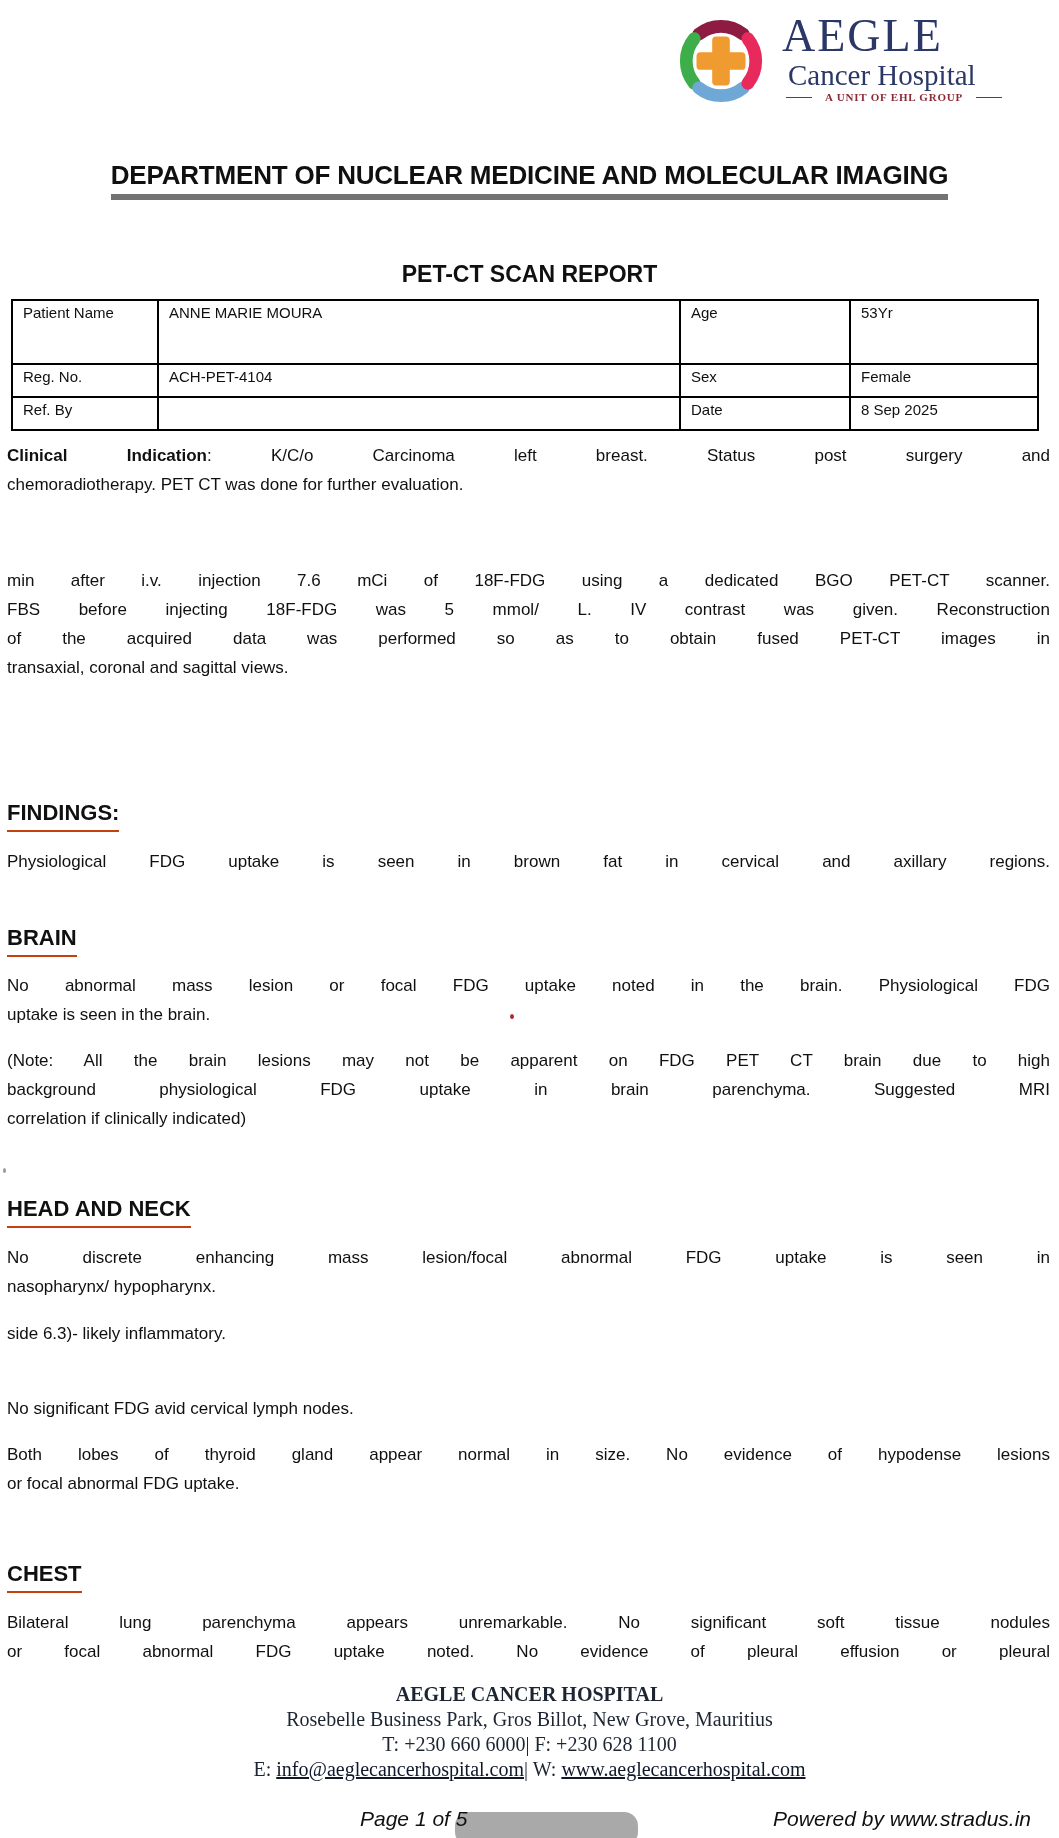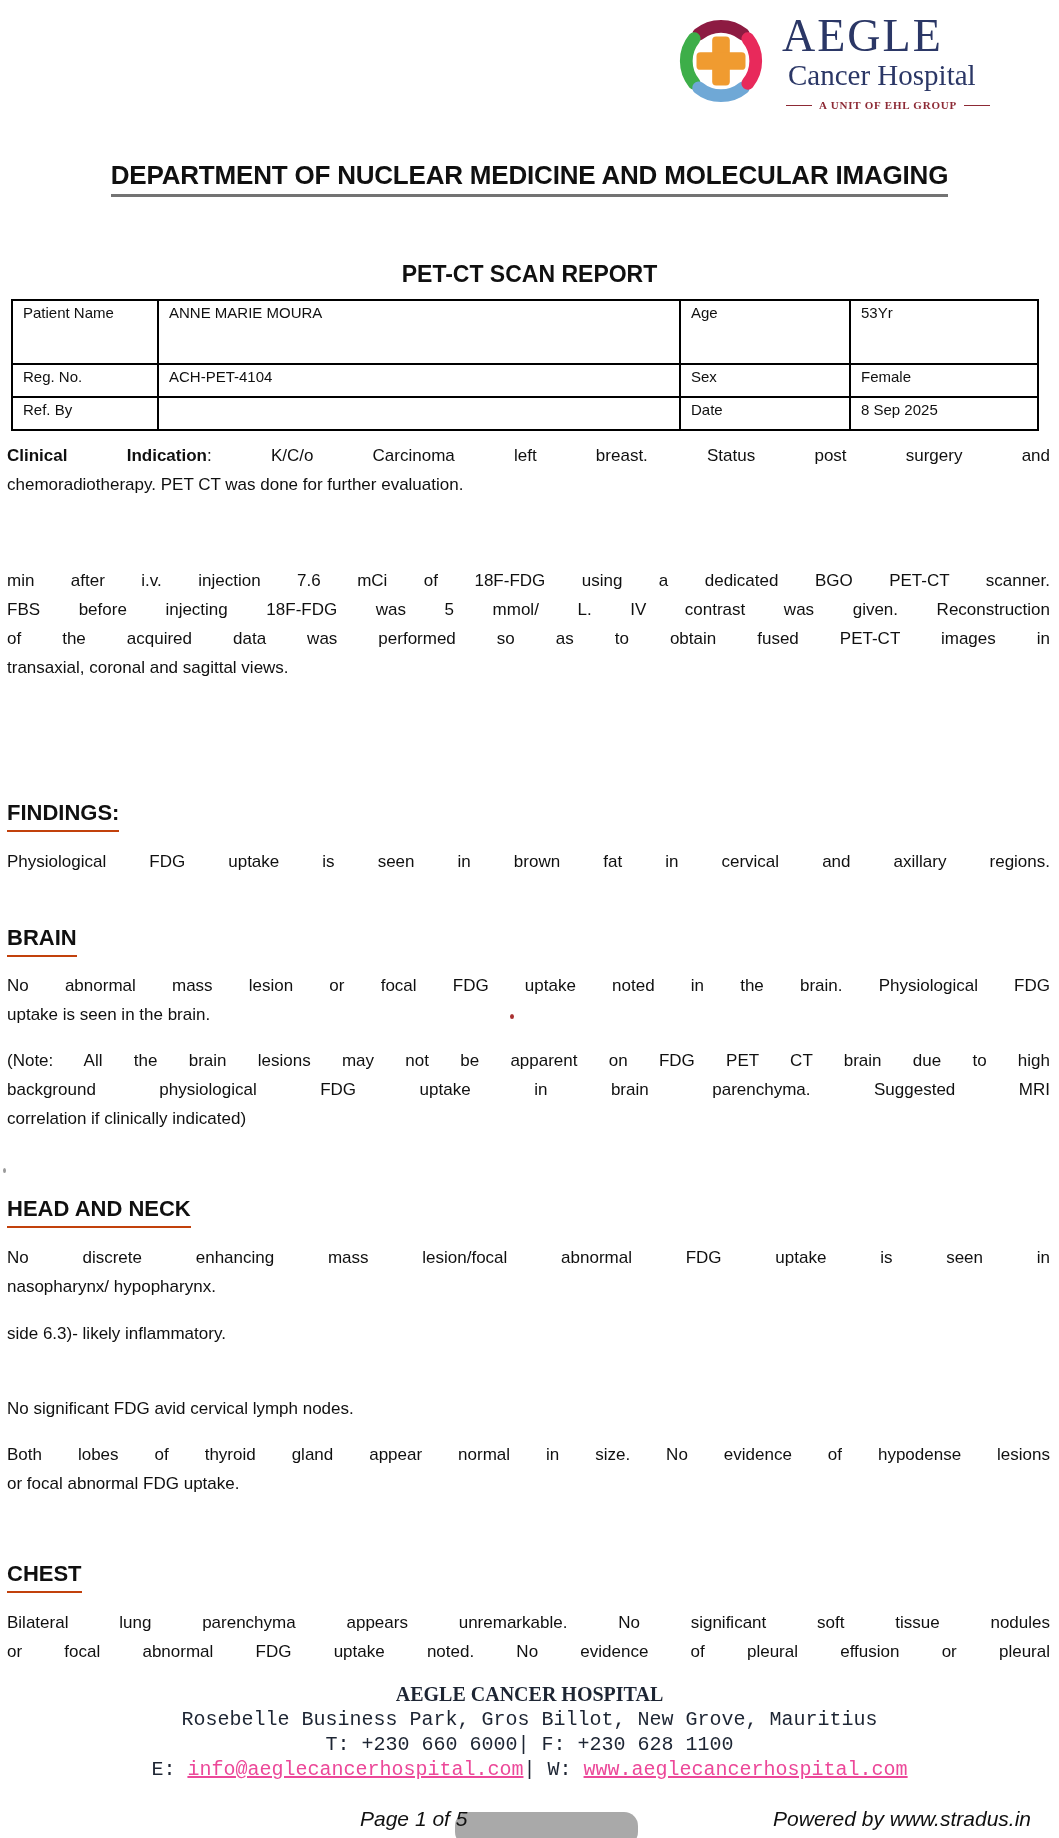--- a/index.html
+++ b/index.html
@@ -5,28 +5,28 @@
   html,body{margin:0;padding:0;background:#e9e9e9;}
   #page{position:relative;width:1059px;height:1838px;background:#ffffff;overflow:hidden;
         font-family:"Liberation Sans","DejaVu Sans",sans-serif;color:#101010;}
 
   
   .logo{position:absolute;left:672px;top:12px;display:flex;align-items:flex-start;}
   .logo-icon{width:98px;height:98px;flex:0 0 auto;}
   .logo-text{margin-left:12px;font-family:"Liberation Serif","DejaVu Serif",serif;color:#2b3766;}
   .logo-brand{font-size:46px;line-height:48px;letter-spacing:2px;font-weight:500;}
   .logo-sub{font-size:29px;line-height:31px;margin-left:6px;}
-  .logo-tagline{display:flex;align-items:center;gap:7px;margin-top:8px;margin-left:4px;
+  .logo-tagline{display:flex;align-items:center;gap:13px;margin-top:0;margin-left:4px;
                 color:#8d2a35;font-size:11px;letter-spacing:0.8px;font-weight:600;}
   .tag-dash{display:inline-block;width:26px;height:1px;background:#8d2a35;}
 
   
   .dept-title{position:absolute;left:0;top:160px;width:100%;text-align:center;}
   .dept-title span{display:inline-block;font-size:26px;font-weight:bold;letter-spacing:-0.2px;
-                   border-bottom:3px solid #737373;padding-bottom:3px;}
+                   border-bottom:6px solid #737373;padding-bottom:3px;}
   .report-title{position:absolute;left:0;top:261px;width:100%;text-align:center;
                 font-size:23px;font-weight:bold;}
 
   
   .ptable{position:absolute;left:11px;top:299px;border-collapse:collapse;table-layout:fixed;}
   .ptable td{border:2px solid #000;font-size:15px;vertical-align:top;padding:3px 6px 3px 10px;}
   .ptable .r1 td{height:56px;}
   .ptable .r2 td{height:25px;}
   .ptable .r3 td{height:25px;}
 
@@ -37,22 +37,22 @@
   .ll{text-align:left;text-align-last:left;}
   .b{font-weight:bold;}
 
   .sec-h{position:absolute;left:7px;font-size:22px;font-weight:bold;}
   .sec-h span{display:inline-block;border-bottom:2px solid #c2410c;padding-bottom:4px;}
 
   
   .footer{position:absolute;left:0;top:1682px;width:100%;text-align:center;
           font-family:"Liberation Serif","DejaVu Serif",serif;color:#1d2533;}
   .f-name{font-size:20px;font-weight:bold;line-height:25px;}
-  .f-line{font-size:20px;line-height:25px;font-family:Liberation Mono, monospace;}
-  .f-link{color:#ec4899;text-decoration:underline;cursor:pointer;}
+  .f-line{font-size:20px;line-height:25px;}
+  .f-link{color:#0f172a;text-decoration:underline;cursor:pointer;}
 
   .page-indicator{position:absolute;left:360px;top:1807px;font-size:21px;font-style:italic;z-index:2;}
   .powered-by{position:absolute;right:28px;top:1807px;font-size:21px;font-style:italic;z-index:2;}
   .gray-blob{position:absolute;left:455px;top:1812px;width:183px;height:34px;
              background:#a9a9a9;border-radius:14px;z-index:1;}
 
   
   .red-dot{position:absolute;left:510px;top:1014px;width:4px;height:5px;background:#a93030;border-radius:50%;}
   .gray-dot{position:absolute;left:3px;top:1168px;width:3px;height:5px;background:#9a9a9a;border-radius:50%;}
 </style>

